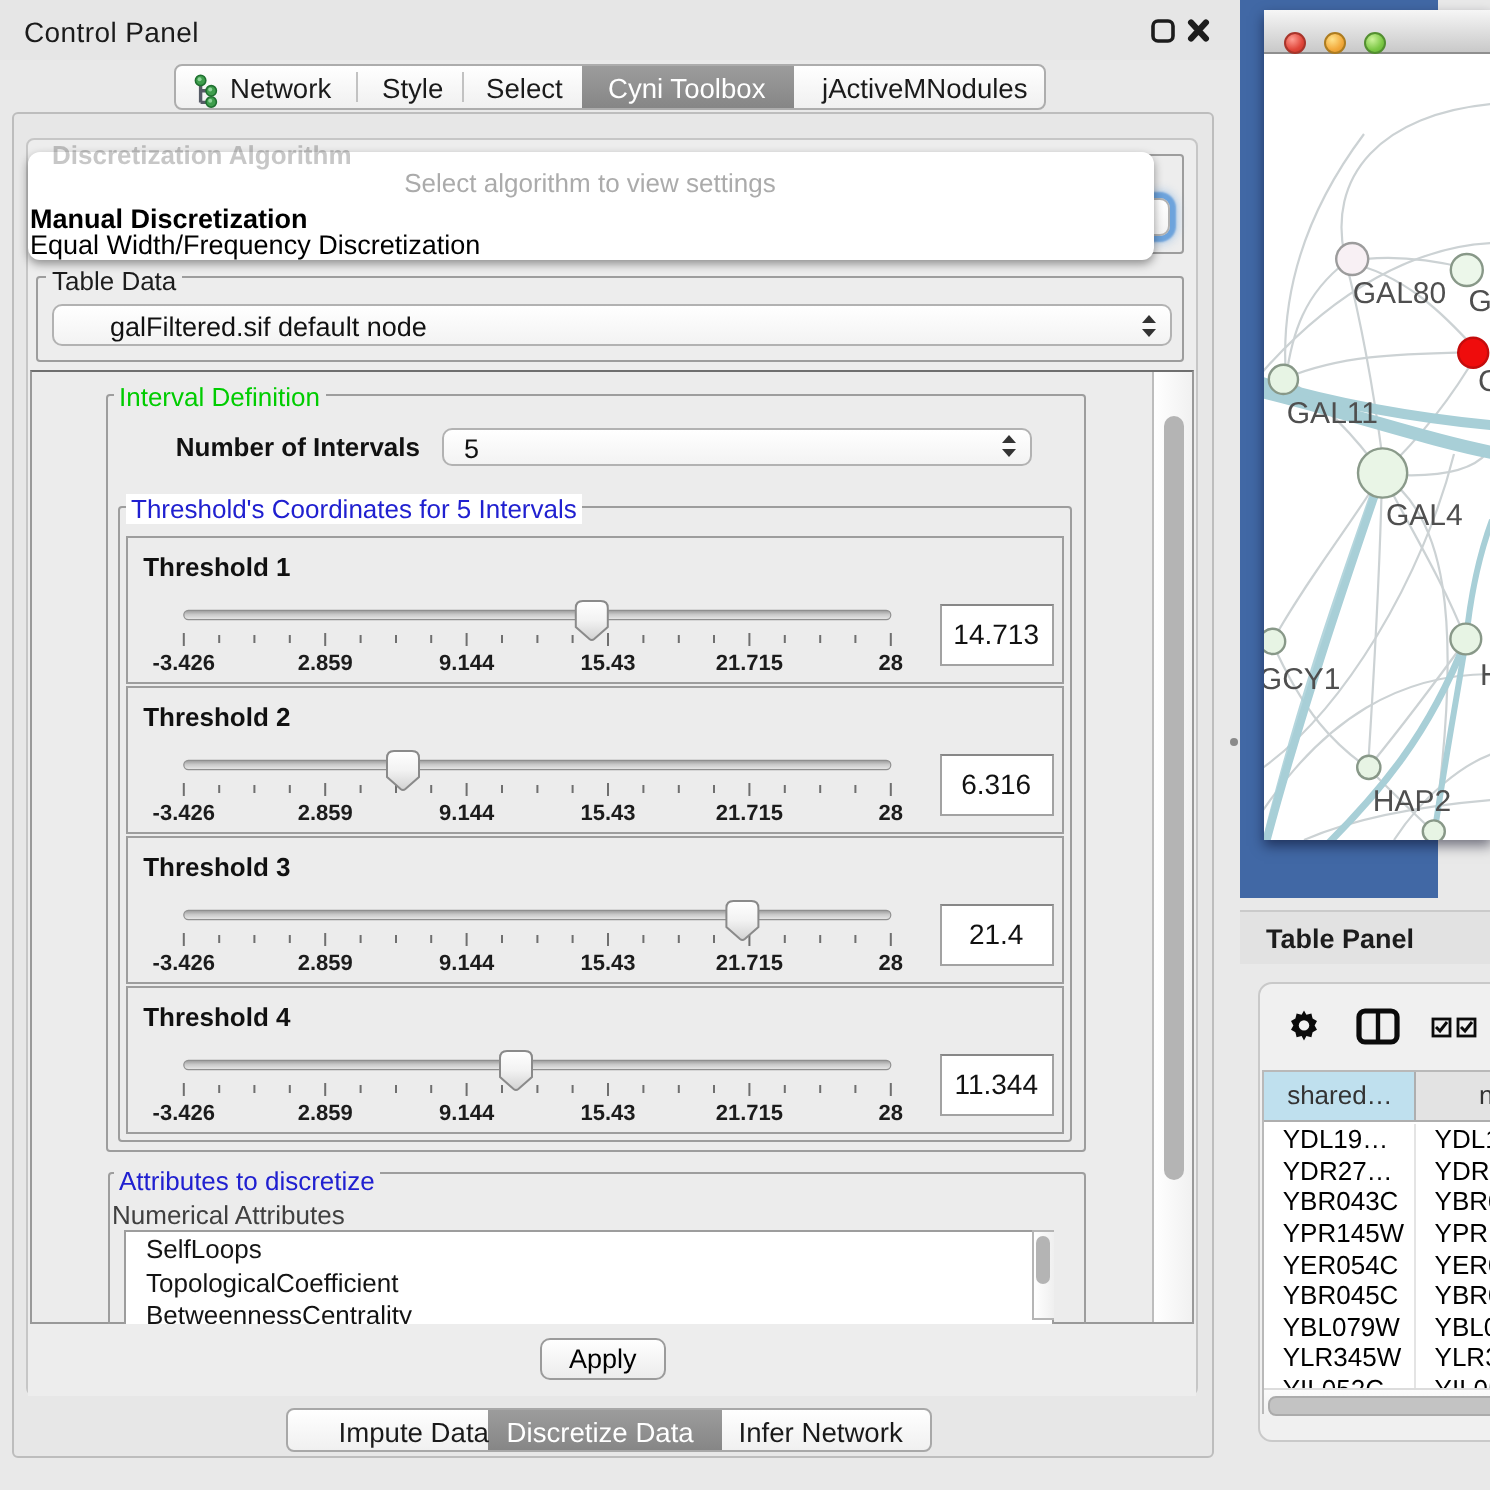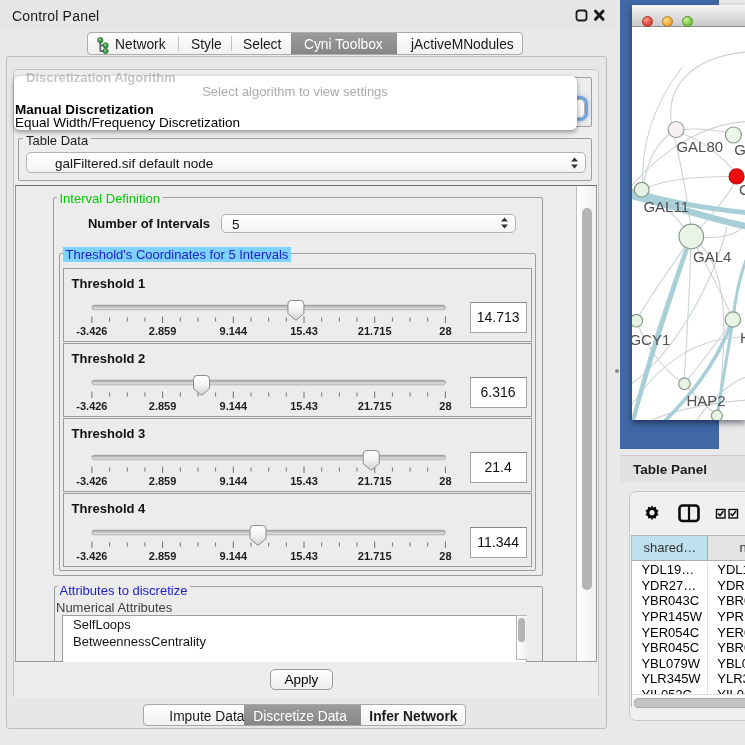--- a/index.html
+++ b/index.html
@@ -152,21 +152,21 @@
 <div class="abs" style="left:60px;top:216px;width:150px;text-align:right;font-size:13px;font-weight:bold;color:#111;white-space:nowrap;">Number of Intervals</div>
 <div class="combo" style="left:221px;top:213.5px;width:294.5px;height:19.5px;">
  <div class="ctext" style="top:2px;">5</div>
  <svg class="arrows" viewBox="0 0 9 12">
       <path d="M4.5 0.5 L8 4.5 H1 Z" fill="#333"></path>
       <path d="M4.5 11.5 L8 7.5 H1 Z" fill="#333"></path>
     </svg>
 </div>
 
 <div class="group" style="left:58.5px;top:253.4px;width:477px;height:318px;"></div>
-<div class="gtitle" style="left:62.5px;top:247px;color:#2020d0;background:#7dd3fc;">Threshold's Coordinates for 5 Intervals</div>
+<div class="gtitle" style="left:62.5px;top:247px;color:#2020d0;background:#ffffff;">Threshold's Coordinates for 5 Intervals</div>
 
 <div class="thpanel" style="top:267.5px;">
  <div class="thlabel">Threshold 1</div>
  <svg width="469" height="74" viewBox="0 0 469 74" style="position:absolute;left:0;top:0;">
   <rect x="27.9" y="36.2" width="353.5" height="4.6" rx="2.3" fill="url(#trk)" stroke="#8f8f8f" stroke-width="0.6"></rect>
       <path d="M27.9 47.5V54 M45.6 48.5V52.5 M63.2 48.5V52.5 M80.9 48.5V52.5 M98.6 47.5V54 M116.3 48.5V52.5 M134.0 48.5V52.5 M151.6 48.5V52.5 M169.3 47.5V54 M187.0 48.5V52.5 M204.7 48.5V52.5 M222.3 48.5V52.5 M240.0 47.5V54 M257.7 48.5V52.5 M275.4 48.5V52.5 M293.0 48.5V52.5 M310.7 47.5V54 M328.4 48.5V52.5 M346.1 48.5V52.5 M363.7 48.5V52.5 M381.4 47.5V54" stroke="#6f6f6f" stroke-width="1"></path>
       <text x="27.9" y="66" font-size="11" font-weight="bold" fill="#1c1c1c" text-anchor="middle">-3.426</text>
       <text x="98.6" y="66" font-size="11" font-weight="bold" fill="#1c1c1c" text-anchor="middle">2.859</text>
       <text x="169.3" y="66" font-size="11" font-weight="bold" fill="#1c1c1c" text-anchor="middle">9.144</text>
       <text x="240.0" y="66" font-size="11" font-weight="bold" fill="#1c1c1c" text-anchor="middle">15.43</text>
@@ -220,40 +220,41 @@
       <path d="M186.0 44.5 L186.0 35.0 Q186.0 31.5 189.5 31.5 L198.5 31.5 Q202.0 31.5 202.0 35.0 L202.0 44.5 L195.2 50.5 Q194.0 51.5 192.8 50.5 Z" fill="url(#thm)" stroke="#8a8a8a" stroke-width="1"></path>
  </svg>
  <div class="thval">11.344</div>
 </div>
 
 <div class="group" style="left:53.5px;top:586.2px;width:489px;height:90px;"></div>
 <div class="gtitle" style="left:56.5px;top:582.5px;color:#2020d0;background:#ececec;">Attributes to discretize</div>
 <div class="abs" style="left:56px;top:599.5px;font-size:13px;font-weight:normal;color:#404040;">Numerical Attributes</div>
 <div class="abs" id="attrlist">
  <div style="padding-top:1px;">SelfLoops</div>
+ <div>TopologicalCoefficient</div>
  <div>BetweennessCentrality</div>
 </div>
 <div class="abs" style="left:516.3px;top:615px;width:10.7px;height:45px;background:linear-gradient(90deg,#fff,#efefef);border:1px solid #b5b5b5;border-right:none;box-sizing:border-box;">
  <div style="position:absolute;left:1.2px;top:1.5px;width:7px;height:24px;border-radius:4px;background:#b4b4b4;"></div>
 </div>
 
 <div class="abs" style="left:14px;top:662px;width:584px;height:36px;background:#ededed;"></div>
 
 <div class="abs" id="popup"></div>
 <div class="abs" style="left:26px;top:70px;font-size:13px;font-weight:bold;color:rgba(70,70,70,0.30);">Discretization Algorithm</div>
 <div class="abs" style="left:0;top:84px;width:590px;text-align:center;font-size:13px;color:#ababab;">Select algorithm to view settings</div>
 <div class="abs" style="left:15px;top:101.5px;font-size:13.5px;font-weight:bold;color:#000;">Manual Discretization</div>
 <div class="abs" style="left:15px;top:115px;font-size:13.5px;color:#000;">Equal Width/Frequency Discretization</div>
 
 <div class="abs" id="applybtn">Apply</div>
 <div class="abs" id="bottabs">
  <div style="position:absolute;left:100px;top:0;width:116.7px;height:19.5px;background:linear-gradient(#9c9c9c,#868686);"></div>
  <div class="tabtxt" style="left:25px;">Impute Data</div>
  <div class="tabtxt" style="left:109px;color:#fff;">Discretize Data</div>
- <div class="tabtxt" style="left:225px;font-weight:bold;">Infer Network</div>
+ <div class="tabtxt" style="left:225px;">Infer Network</div>
 </div>
 
 <div class="abs" id="bluepane">
  <div id="macwin">
   <div id="mactitle">
    <div class="light" style="left:10px;background:radial-gradient(circle at 35% 30%,#ff9d92,#e0463a 60%,#c43428);border:0.5px solid #a8352b;"></div>
    <div class="light" style="left:30px;background:radial-gradient(circle at 35% 30%,#ffe28a,#f2a93b 60%,#d9922a);border:0.5px solid #ad7c20;"></div>
    <div class="light" style="left:50px;background:radial-gradient(circle at 35% 30%,#ccf39b,#7cc845 60%,#5fae33);border:0.5px solid #538f31;"></div>
   </div>
   <svg style="position:absolute;left:0;top:22px;" width="114" height="393" viewBox="0 0 114 393">

